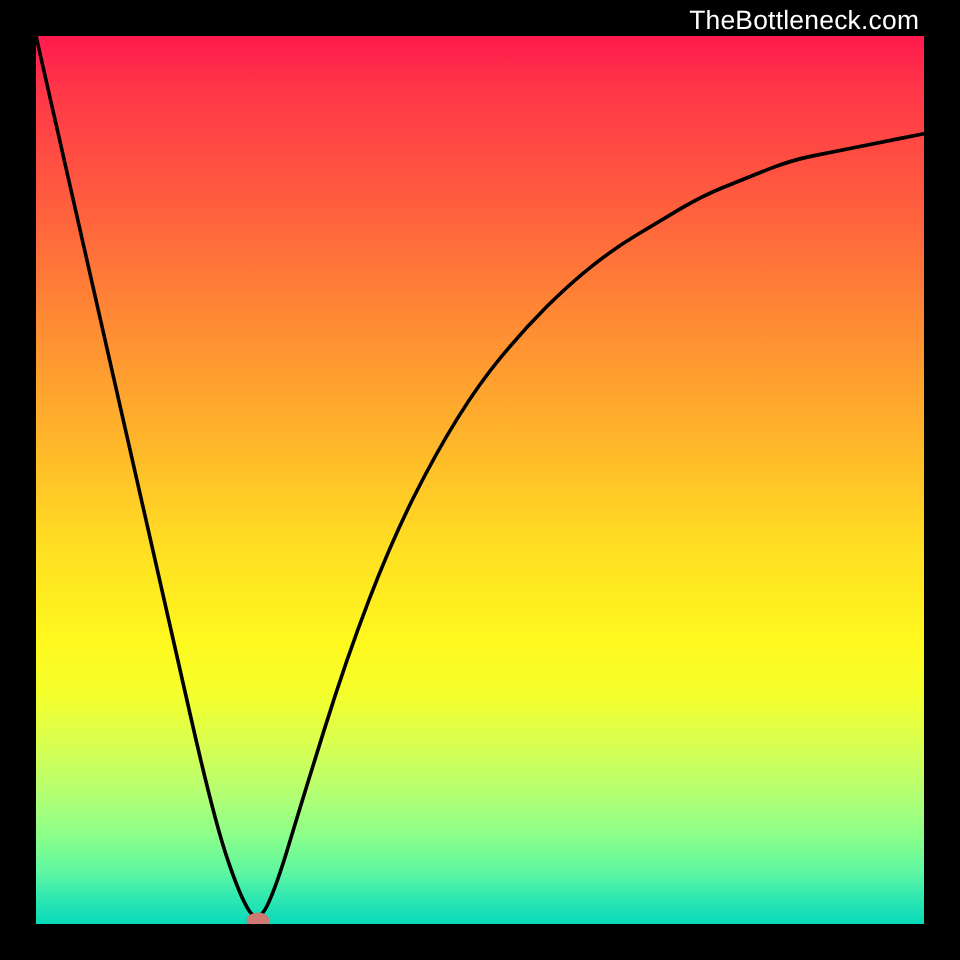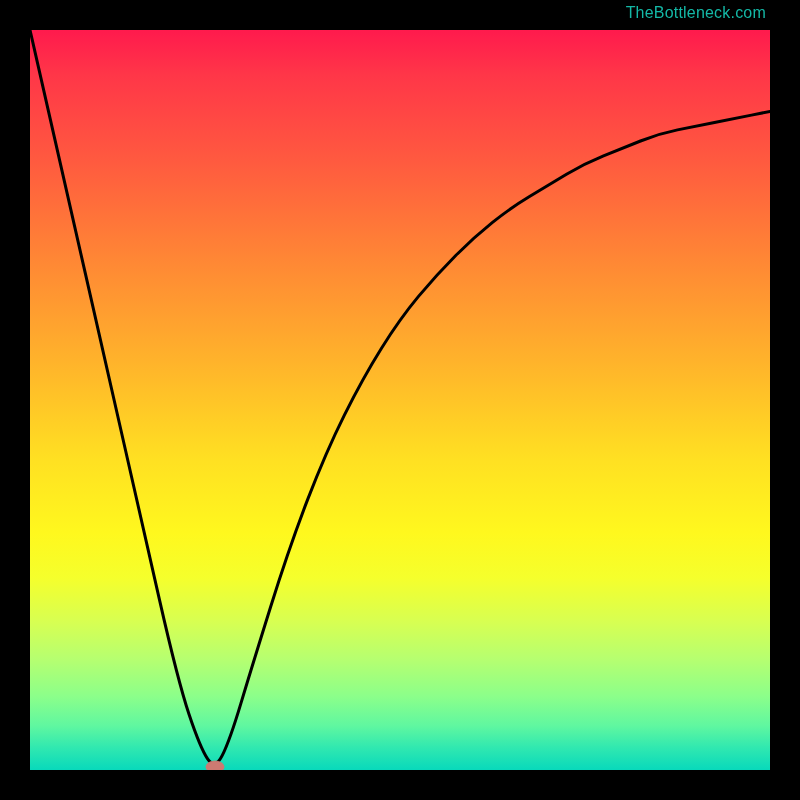--- a/index.html
+++ b/index.html
@@ -38,22 +38,22 @@
       #8cff8a 90%,
       #60f7a0 94%,
       #30e8b0 97%,
       #08d9bb 100%
     );
   }
   .watermark {
     position: absolute;
     top: 4px;
     right: 34px;
-    color: #14b8a6;
-    font-size: 16px;
+    color: #ffffff;
+    font-size: 22px;
     font-weight: 500;
     letter-spacing: 0.2px;
     pointer-events: none;
     text-align: right;
   }
   svg.curve-layer {
     position: absolute;
     left: 0;
     top: 0;
     width: 740px;

